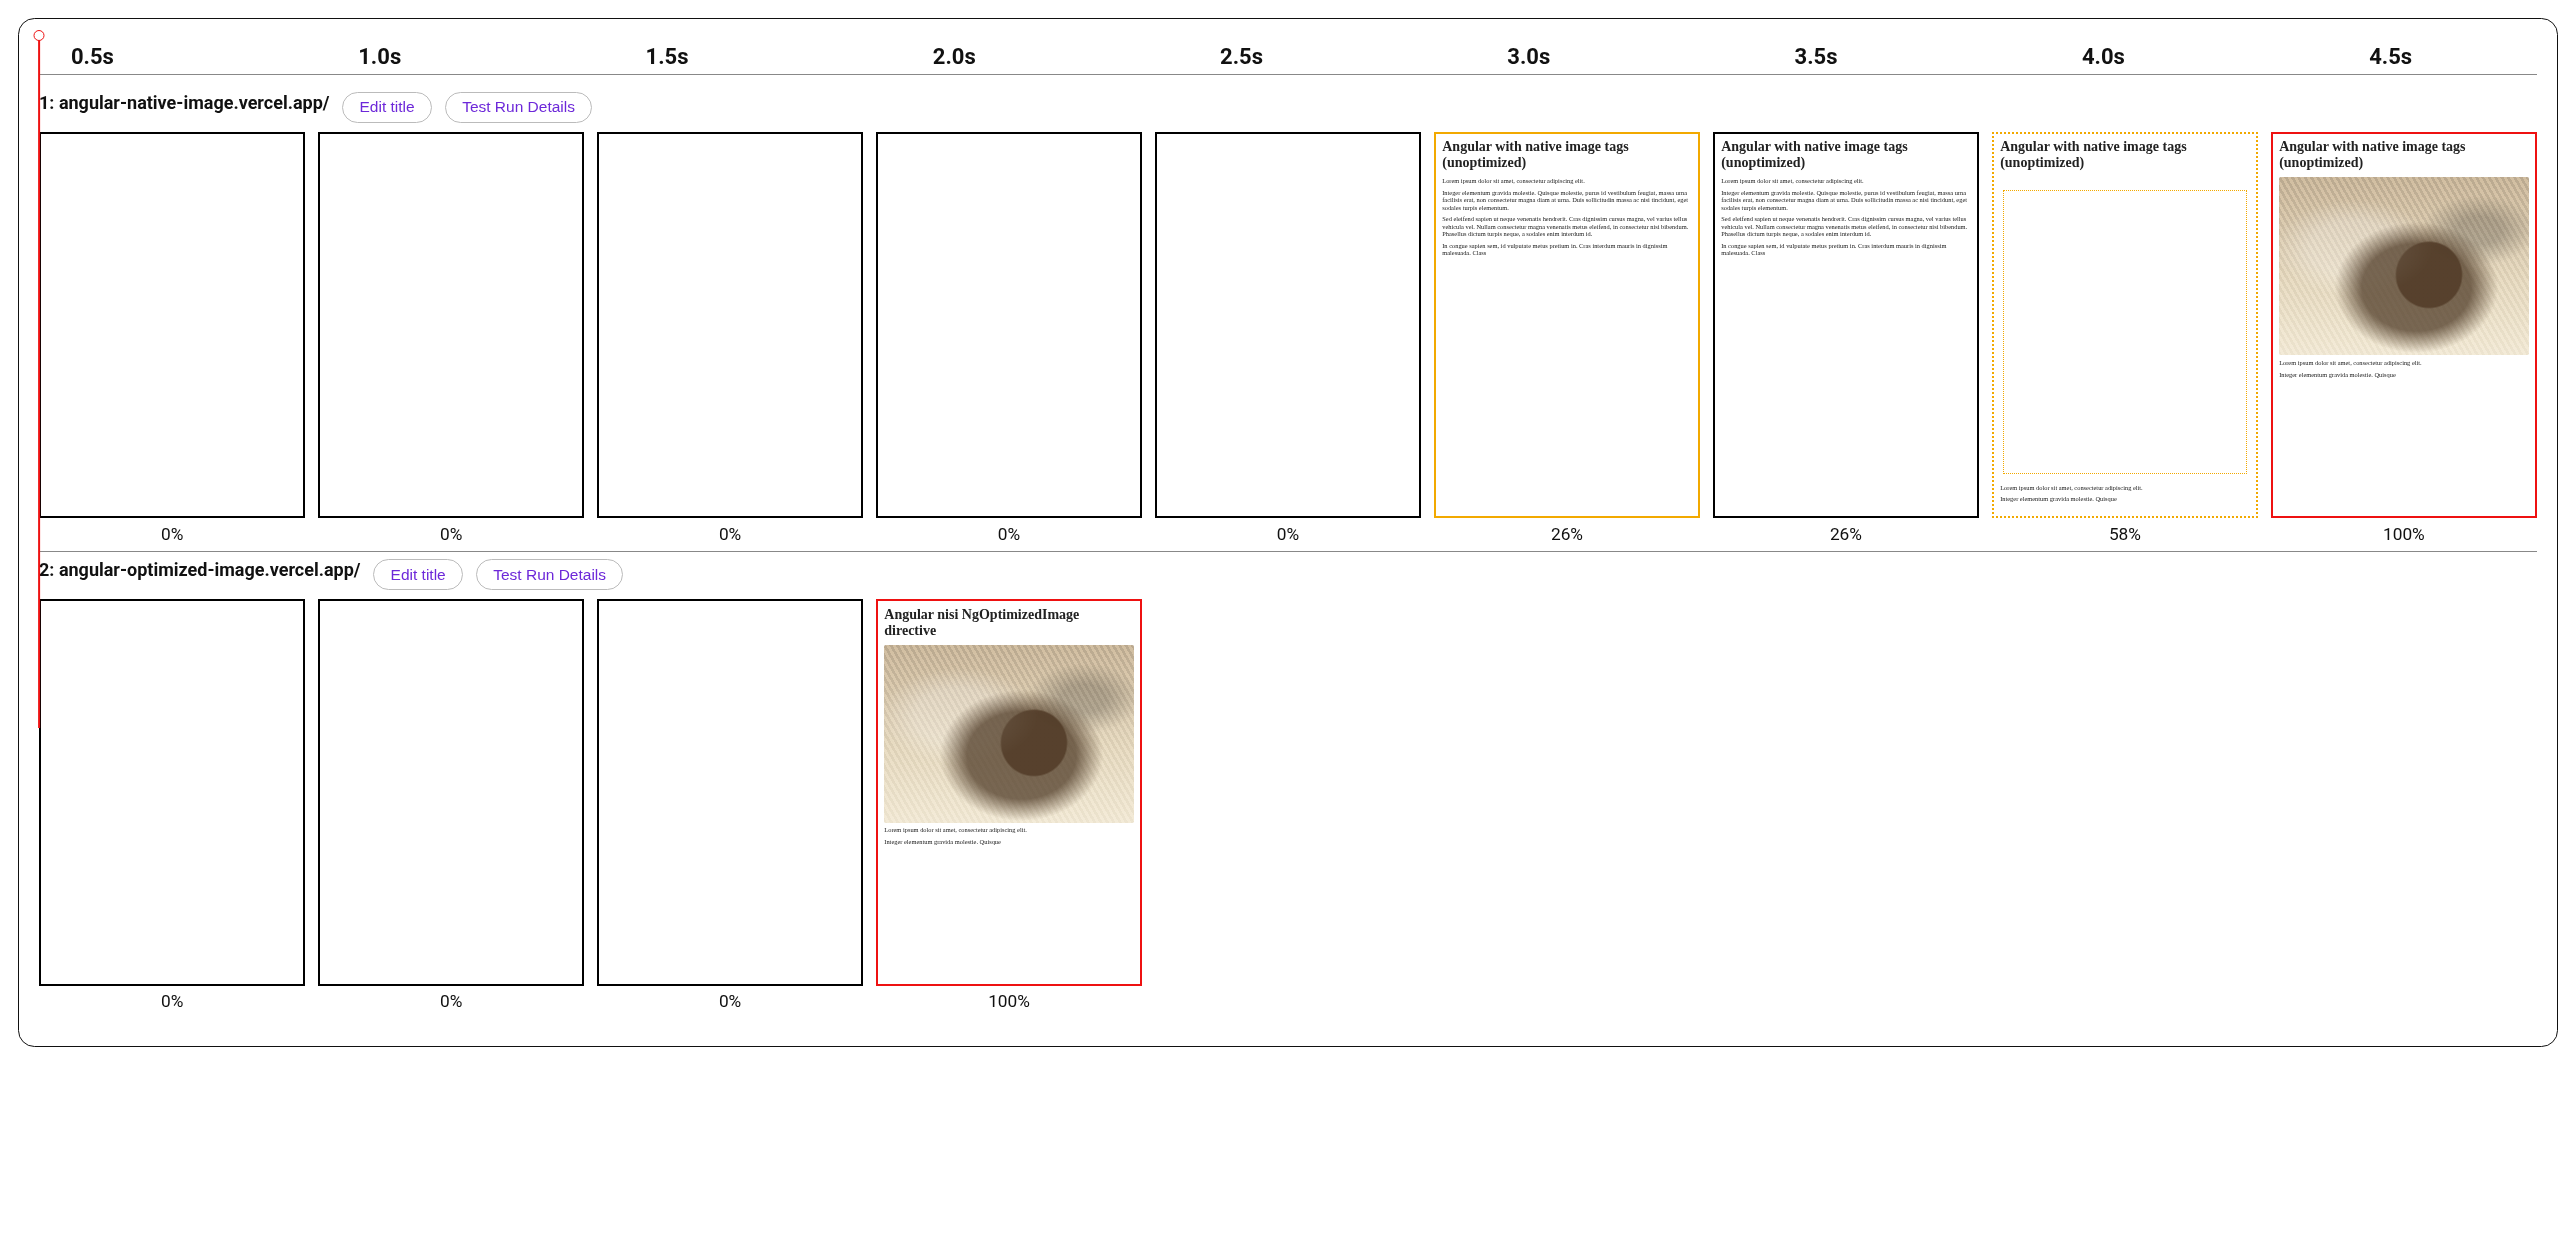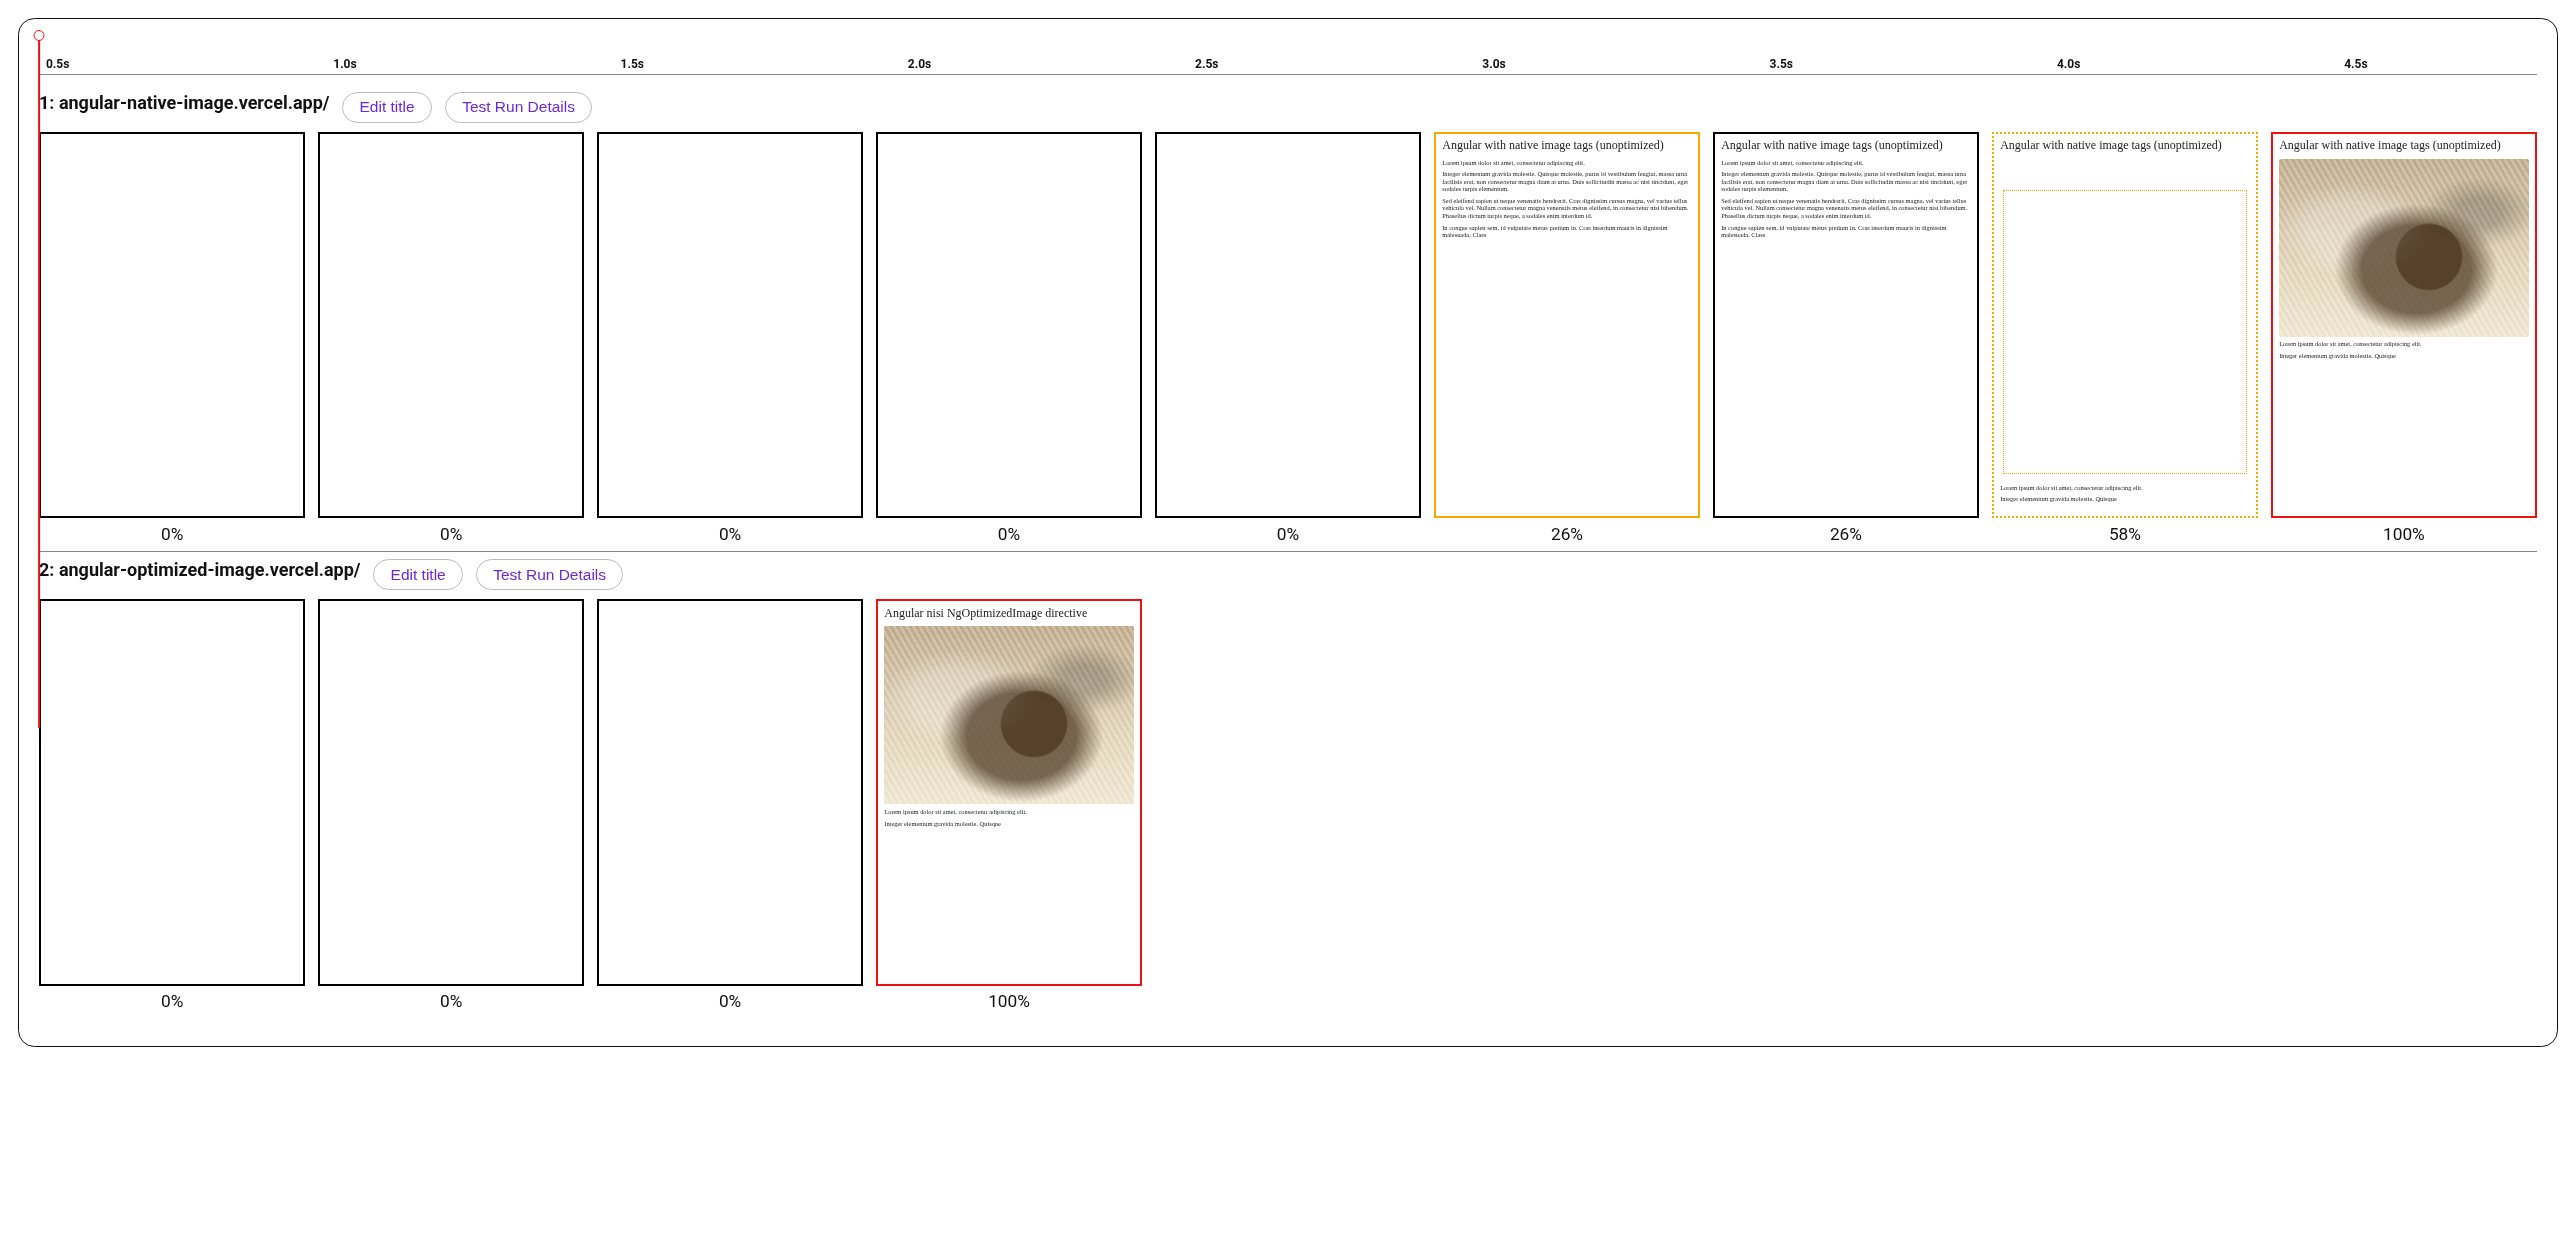--- a/index.html
+++ b/index.html
@@ -42,25 +42,26 @@
     top: 3.6px;
     bottom: -654px;
     width: 1.8px;
     background: #e11;
     transform: translateX(-50%);
     z-index: 2;
     pointer-events: none;
   }
   .tick-label {
     position: absolute;
-    top: 22px;
+    top: 9px;
     transform: translateX(-5.5px);
     font-weight: 700;
-    font-size: 12px;
+    font-size: 22px;
     white-space: nowrap;
+    margin-left: 25px;
   }
   
   .run-header {
     display: flex;
     gap: 12.7px;
     margin: 5.5px 0 9px 0;
   }
   .run-title {
     font-weight: 700;
     font-size: 18px;
@@ -108,22 +109,22 @@
   
   .tc {
     padding: 5.5px 6.4px;
     font-size: 6.4px;
     line-height: 1.15;
     color: #222;
   }
   .tc h4 {
     margin: 0 0 5.5px 0;
     font-family: Georgia, "Times New Roman", serif;
-    font-weight: 400;
-    font-size: 12px;
+    font-weight: 700;
+    font-size: 14px;
     line-height: 1.15;
   }
   .tc p { margin: 0 0 4.5px 0; font-family: Georgia, serif; }
   .cat {
     width: 100%;
     aspect-ratio: 1.4;
     border-radius: 1.8px;
     margin: 3.6px 0;
     background:
       radial-gradient(circle at 60% 55%, #6a4f3a 0 18%, transparent 19%),

